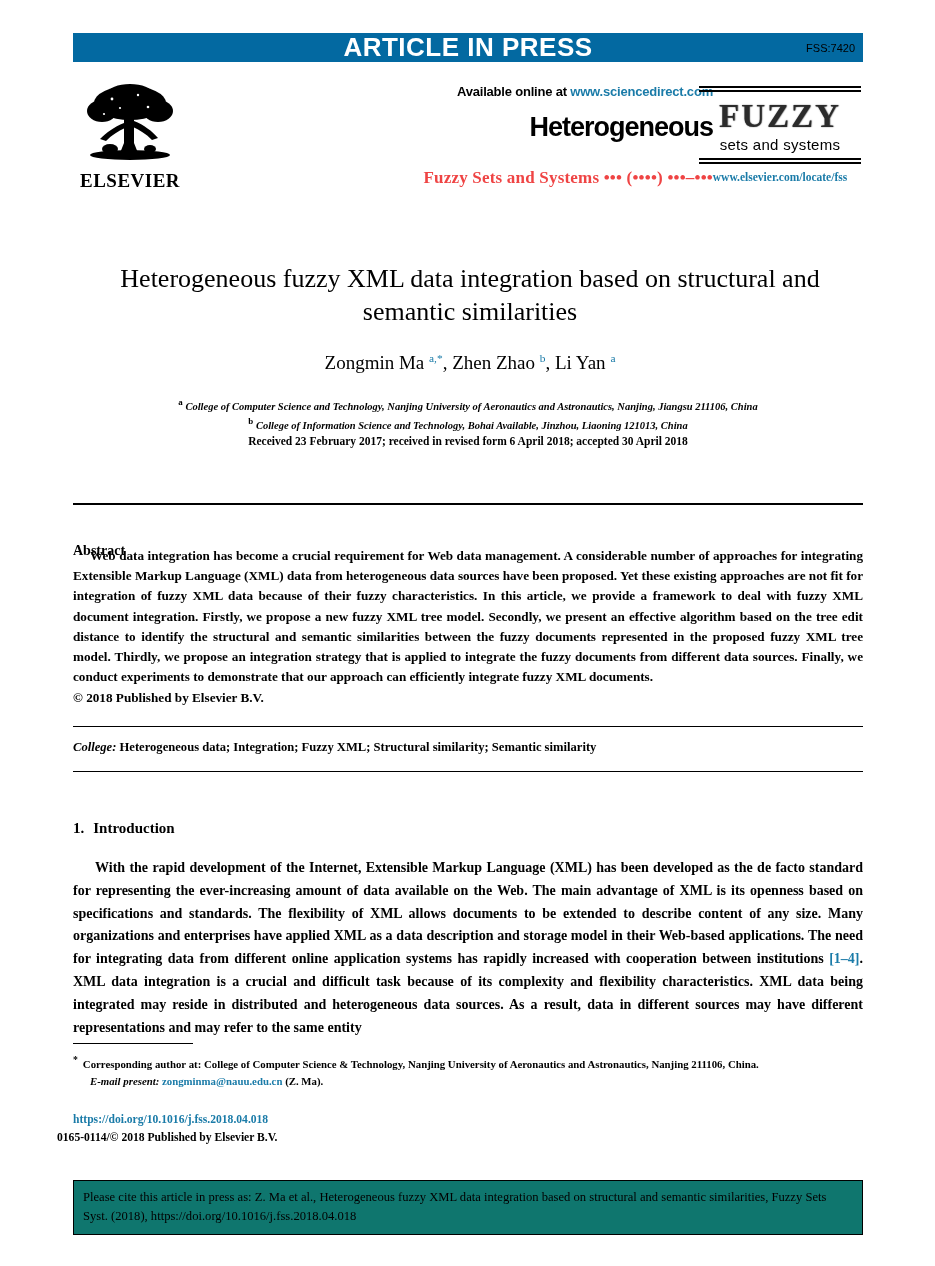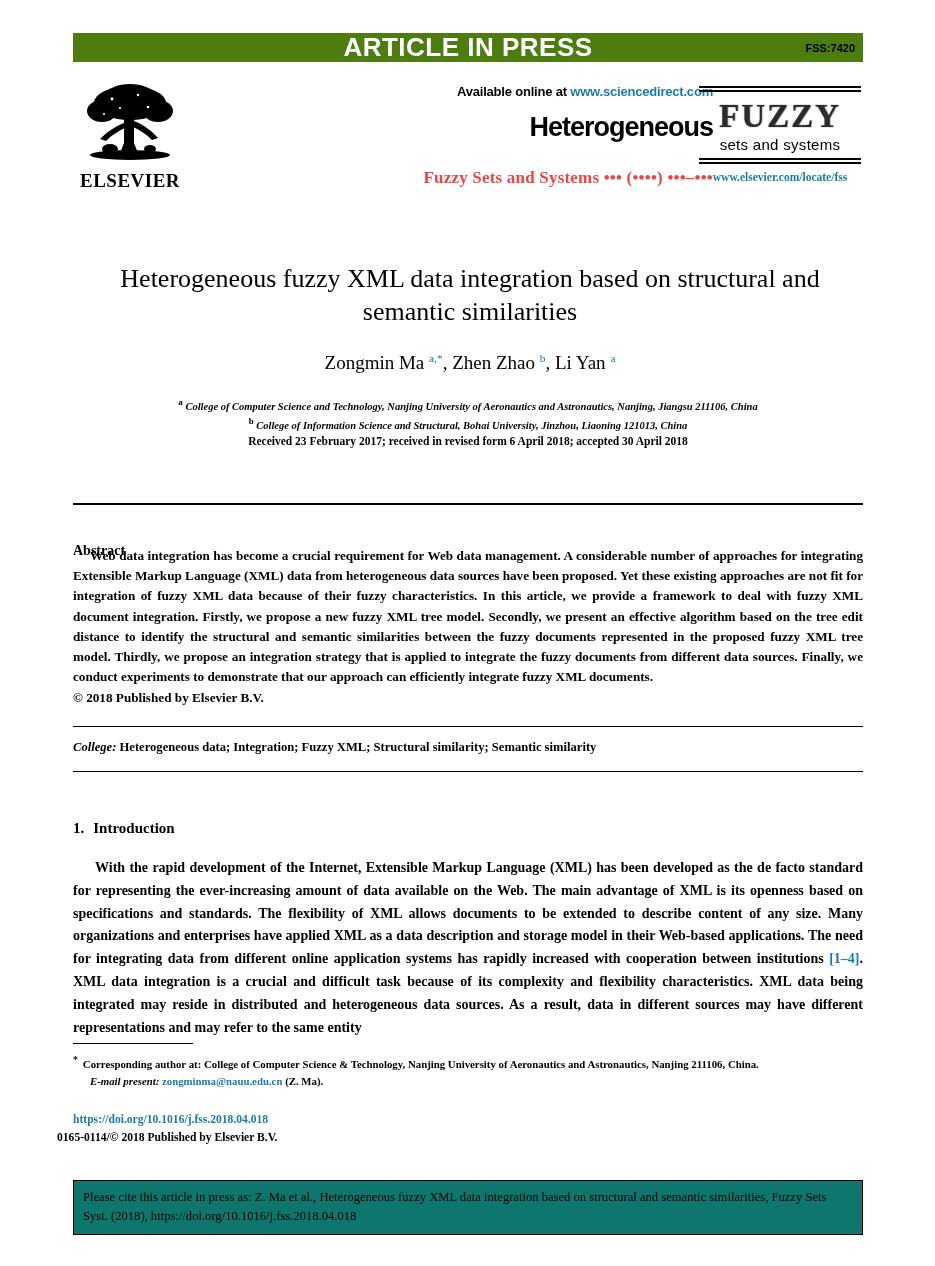--- a/index.html
+++ b/index.html
@@ -21,21 +21,21 @@
     height: 1266px;
   }
 
   
   .press-band {
     position: absolute;
     left: 73px;
     top: 33px;
     width: 790px;
     height: 29px;
-    background: #4d7c0f;
+    background: #0369a1;
   }
   .press-band-text {
     position: absolute;
     left: 0;
     top: 0;
     width: 790px;
     text-align: center;
     line-height: 29px;
     font-family: "Liberation Sans", sans-serif;
     font-weight: bold;
@@ -43,21 +43,21 @@
     letter-spacing: 0.5px;
     color: #ffffff;
   }
   .press-code {
     position: absolute;
     right: 8px;
     top: 0;
     line-height: 31px;
     font-family: "Liberation Sans", sans-serif;
     font-size: 11px;
-    font-weight: bold;
+    font-weight: normal;
     color: #000000;
   }
 
   
   .masthead {
     position: absolute;
     left: 73px;
     top: 72px;
     width: 790px;
     height: 150px;
@@ -382,21 +382,21 @@
       <div class="sets-systems">sets and systems</div>
       <div class="rule-double-bottom"></div>
       <div class="fuzzy-url">www.elsevier.com/locate/fss</div>
     </div>
   </div>
 
   <div class="title">Heterogeneous fuzzy XML data integration based on structural and semantic similarities</div>
   <div class="authors">Zongmin Ma <sup>a,</sup><sup>*</sup>, Zhen Zhao <sup>b</sup>, Li Yan <sup>a</sup></div>
   <div class="affil">
     <div><sup>a</sup> <span>College of Computer Science and Technology, Nanjing University of Aeronautics and Astronautics, Nanjing, Jiangsu 211106, China</span></div>
-    <div><sup>b</sup> <span>College of Information Science and Structural, Bohai University, Jinzhou, Liaoning 121013, China</span></div>
+    <div><sup>b</sup> <span>College of Information Science and Technology, Bohai Available, Jinzhou, Liaoning 121013, China</span></div>
   </div>
   <div class="dates">Received 23 February 2017; received in revised form 6 April 2018; accepted 30 April 2018</div>
 
   <div class="rule-thick" style="top:503px;"></div>
   <div class="rule-thin" style="top:726px;"></div>
   <div class="rule-thin" style="top:771px;"></div>
 
   <div class="abstract-head">Abstract</div>
   <div class="abstract-body">
     <span class="indent"></span><span>Web data integration has become a crucial requirement for Web data management. A considerable number of approaches for integrating Extensible Markup Language (XML) data from heterogeneous data sources have been proposed. Yet these existing approaches are not fit for integration of fuzzy XML data because of their fuzzy characteristics. In this article, we provide a framework to deal with fuzzy XML document integration. Firstly, we propose a new fuzzy XML tree model. Secondly, we present an effective algorithm based on the tree edit distance to identify the structural and semantic similarities between the fuzzy documents represented in the proposed fuzzy XML tree model. Thirdly, we propose an integration strategy that is applied to integrate the fuzzy documents from different data sources. Finally, we conduct experiments to demonstrate that our approach can efficiently integrate fuzzy XML documents.</span>

